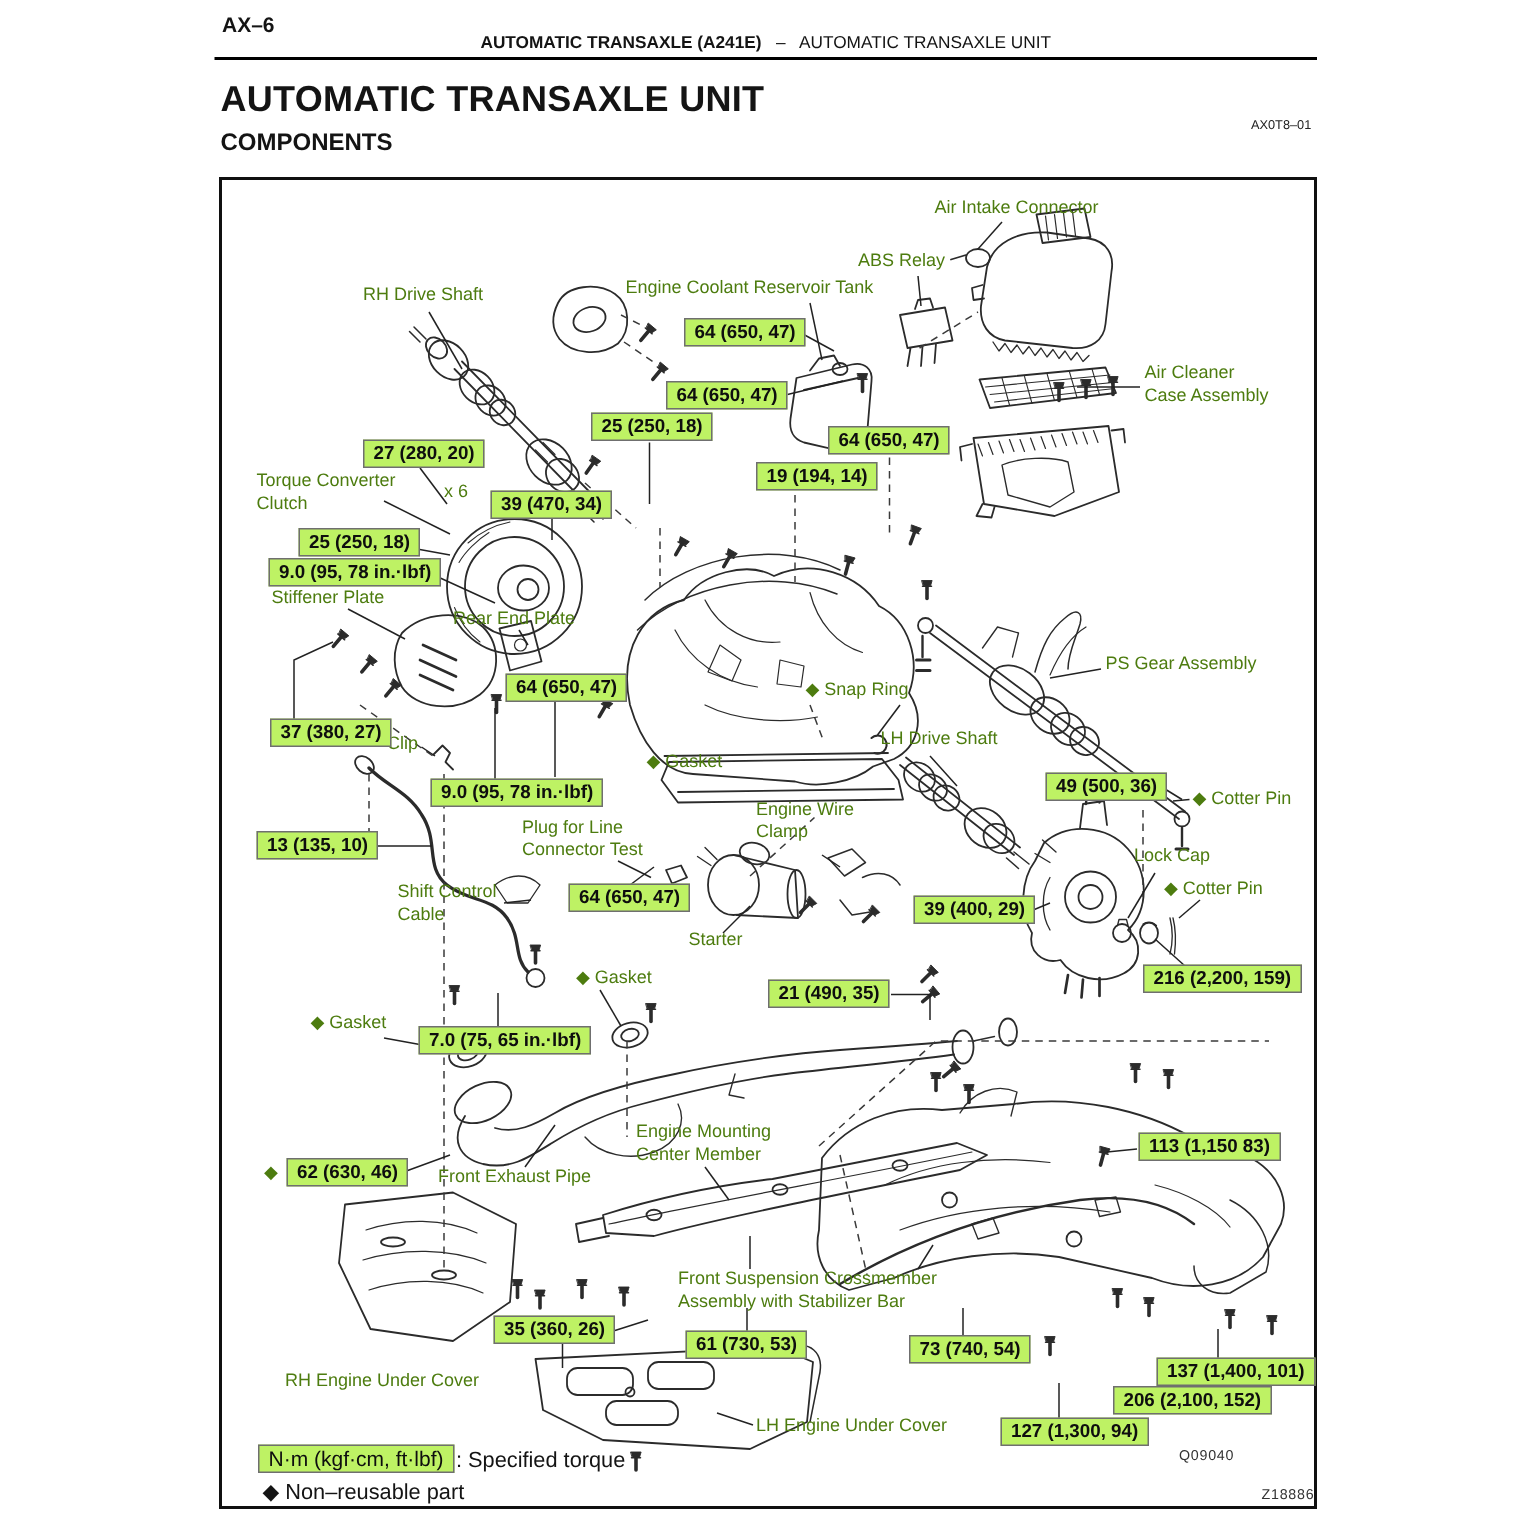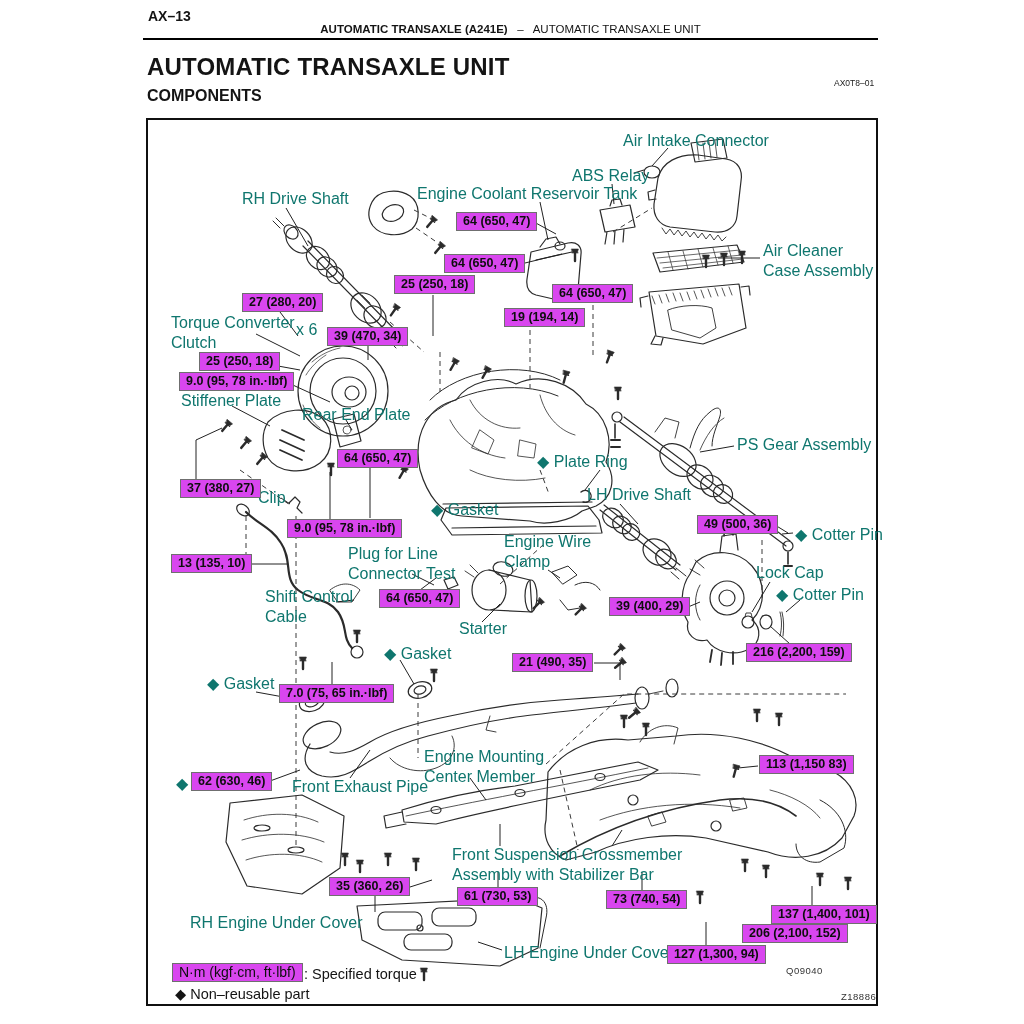--- a/index.html
+++ b/index.html
@@ -7,31 +7,31 @@
        font-family:"Liberation Sans",sans-serif;color:#141414;overflow:hidden}
   .page-num{position:absolute;left:148px;top:8px;font-size:14px;font-weight:700}
   .hdr{position:absolute;left:143px;top:23px;width:735px;text-align:center;font-size:11.5px;white-space:nowrap}
   .hdr .b{font-weight:700}
   .hdr-rule{position:absolute;left:143px;top:38px;width:735px;height:2px;background:#000}
   .title{position:absolute;left:147px;top:53px;font-size:24px;font-weight:700;letter-spacing:.2px}
   .section{position:absolute;left:147px;top:87px;font-size:16px;font-weight:700}
   .doc-code{position:absolute;left:834px;top:78px;font-size:8.5px;color:#222}
   .frame{position:absolute;left:146px;top:118px;width:728px;height:884px;border:2px solid #101010}
   .art{position:absolute;left:0;top:0;pointer-events:none}
-  .lbl{position:absolute;font-size:16px;line-height:1.25;white-space:pre-line;color:#0f766e}
+  .lbl{position:absolute;font-size:12px;line-height:1.25;white-space:pre-line;color:#4d7c0f}
   .tbox{position:absolute;font-size:12.5px;font-weight:700;line-height:15px;border:1.5px solid #6f6f6f;
-        background:#d946ef;padding:1px 6px;white-space:nowrap;color:#0e0e0e}
+        background:#bef264;padding:1px 6px;white-space:nowrap;color:#0e0e0e}
   .legend-units{font-weight:400;font-size:14px}
   .legend-txt{position:absolute;font-size:14.5px}
   .code{position:absolute;font-size:9.5px;color:#333;letter-spacing:.5px}
 </style>
 </head>
 <body>
 
-<div class="page-num">AX–13</div>
+<div class="page-num">AX–6</div>
 <div class="hdr">
   <span class="b">AUTOMATIC TRANSAXLE (A241E)</span>
   <span>&nbsp;&nbsp;–&nbsp;&nbsp;</span>
   <span>AUTOMATIC TRANSAXLE UNIT</span>
 </div>
 <div class="hdr-rule"></div>
 <div class="title">AUTOMATIC TRANSAXLE UNIT</div>
 <div class="section">COMPONENTS</div>
 <div class="doc-code">AX0T8–01</div>
 
@@ -322,21 +322,21 @@
 <div class="lbl" style="left:417px;top:184px">Engine Coolant Reservoir Tank</div>
 <div class="lbl" style="left:242px;top:189px">RH Drive Shaft</div>
 <div class="lbl" style="left:763px;top:241px">Air Cleaner
 Case Assembly</div>
 <div class="lbl" style="left:171px;top:313px">Torque Converter
 Clutch</div>
 <div class="lbl" style="left:296px;top:320px">x 6</div>
 <div class="lbl" style="left:181px;top:391px">Stiffener Plate</div>
 <div class="lbl" style="left:302px;top:405px">Rear End Plate</div>
 <div class="lbl" style="left:737px;top:435px">PS Gear Assembly</div>
-<div class="lbl" style="left:537px;top:452px">◆ Plate Ring</div>
+<div class="lbl" style="left:537px;top:452px">◆ Snap Ring</div>
 <div class="lbl" style="left:587px;top:485px">LH Drive Shaft</div>
 <div class="lbl" style="left:258px;top:488px">Clip</div>
 <div class="lbl" style="left:431px;top:500px">◆ Gasket</div>
 <div class="lbl" style="left:795px;top:525px">◆ Cotter Pin</div>
 <div class="lbl" style="left:504px;top:532px">Engine Wire
 Clamp</div>
 <div class="lbl" style="left:348px;top:544px">Plug for Line
 Connector Test</div>
 <div class="lbl" style="left:756px;top:563px">Lock Cap</div>
 <div class="lbl" style="left:776px;top:585px">◆ Cotter Pin</div>
@@ -363,21 +363,21 @@
 <div class="tbox" style="left:327px;top:327px">39 (470, 34)</div>
 <div class="tbox" style="left:199px;top:352px">25 (250, 18)</div>
 <div class="tbox" style="left:179px;top:372px">9.0 (95, 78 in.·lbf)</div>
 <div class="tbox" style="left:337px;top:449px">64 (650, 47)</div>
 <div class="tbox" style="left:180px;top:479px">37 (380, 27)</div>
 <div class="tbox" style="left:287px;top:519px">9.0 (95, 78 in.·lbf)</div>
 <div class="tbox" style="left:171px;top:554px">13 (135, 10)</div>
 <div class="tbox" style="left:697px;top:515px">49 (500, 36)</div>
 <div class="tbox" style="left:379px;top:589px">64 (650, 47)</div>
 <div class="tbox" style="left:609px;top:597px">39 (400, 29)</div>
-<div class="tbox" style="left:746px;top:643px">216 (2,200, 159)</div>
+<div class="tbox" style="left:762px;top:643px">216 (2,200, 159)</div>
 <div class="tbox" style="left:512px;top:653px">21 (490, 35)</div>
 <div class="tbox" style="left:279px;top:684px">7.0 (75, 65 in.·lbf)</div>
 <div class="tbox" style="left:191px;top:772px">62 (630, 46)</div>
 <div class="tbox" style="left:759px;top:755px">113 (1,150 83)</div>
 <div class="tbox" style="left:329px;top:877px">35 (360, 26)</div>
 <div class="tbox" style="left:457px;top:887px">61 (730, 53)</div>
 <div class="tbox" style="left:606px;top:890px">73 (740, 54)</div>
 <div class="tbox" style="left:771px;top:905px">137 (1,400, 101)</div>
 <div class="tbox" style="left:742px;top:924px">206 (2,100, 152)</div>
 <div class="tbox" style="left:667px;top:945px">127 (1,300, 94)</div>

